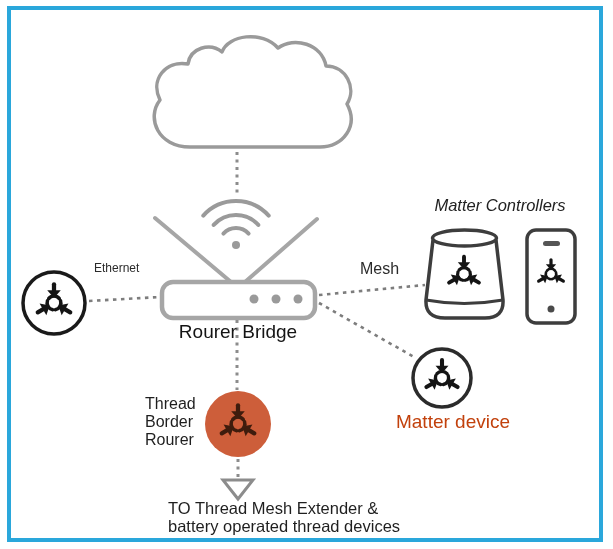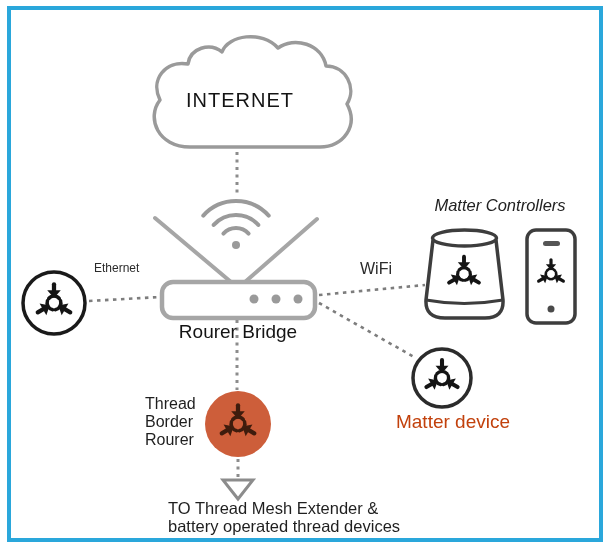--- a/index.html
+++ b/index.html
@@ -113,24 +113,23 @@
 
     <g>
       <circle cx="238" cy="424" r="33" stroke="none" fill="#CD5E3A"></circle>
       <use href="#mlogo" transform="translate(238,424) scale(1.25)" color="#3F1C0D"></use>
     </g>
 
     <path d="M 238 459 L 238 477" fill="none" stroke="#8c8c8c" stroke-width="3" stroke-dasharray="3 4.5"></path>
     <polygon points="223,480 253,480 238,499" fill="#ffffff" stroke="#8c8c8c" stroke-width="3" stroke-linejoin="miter"></polygon>
   </svg>
 
-  <div class="lbl lbl-internet">INTERNET</div>
   <div class="lbl lbl-controllers">Matter Controllers</div>
   <div class="lbl lbl-ethernet">Ethernet</div>
-  <div class="lbl lbl-wifi">WiFi</div>
+  <div class="lbl lbl-wifi">Mesh</div>
   <div class="lbl lbl-bridge">Rourer Bridge</div>
   <div class="lbl lbl-matterdevice">Matter device</div>
 
   <div class="lbl lbl-note">
     <span>TO Thread Mesh Extender &amp;</span>
     <span>battery operated thread devices</span>
   </div>
 
   <div class="lbl lbl-thread">
     <span>Thread</span>

